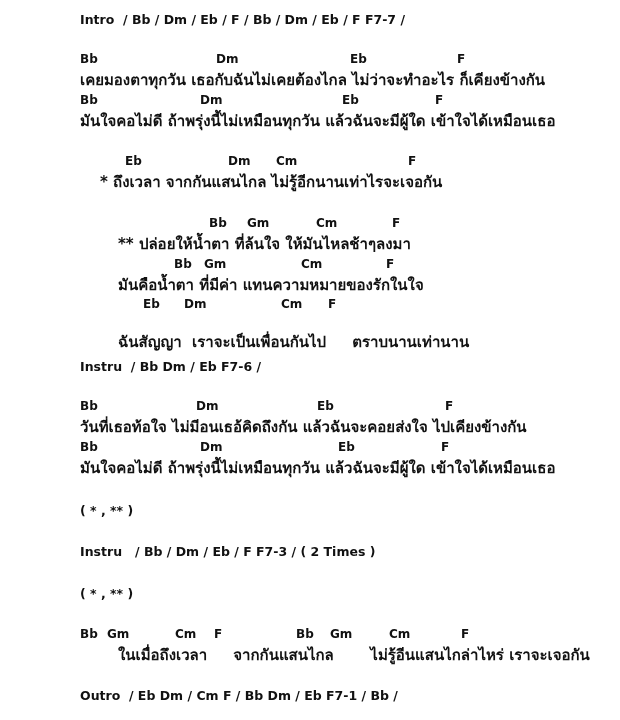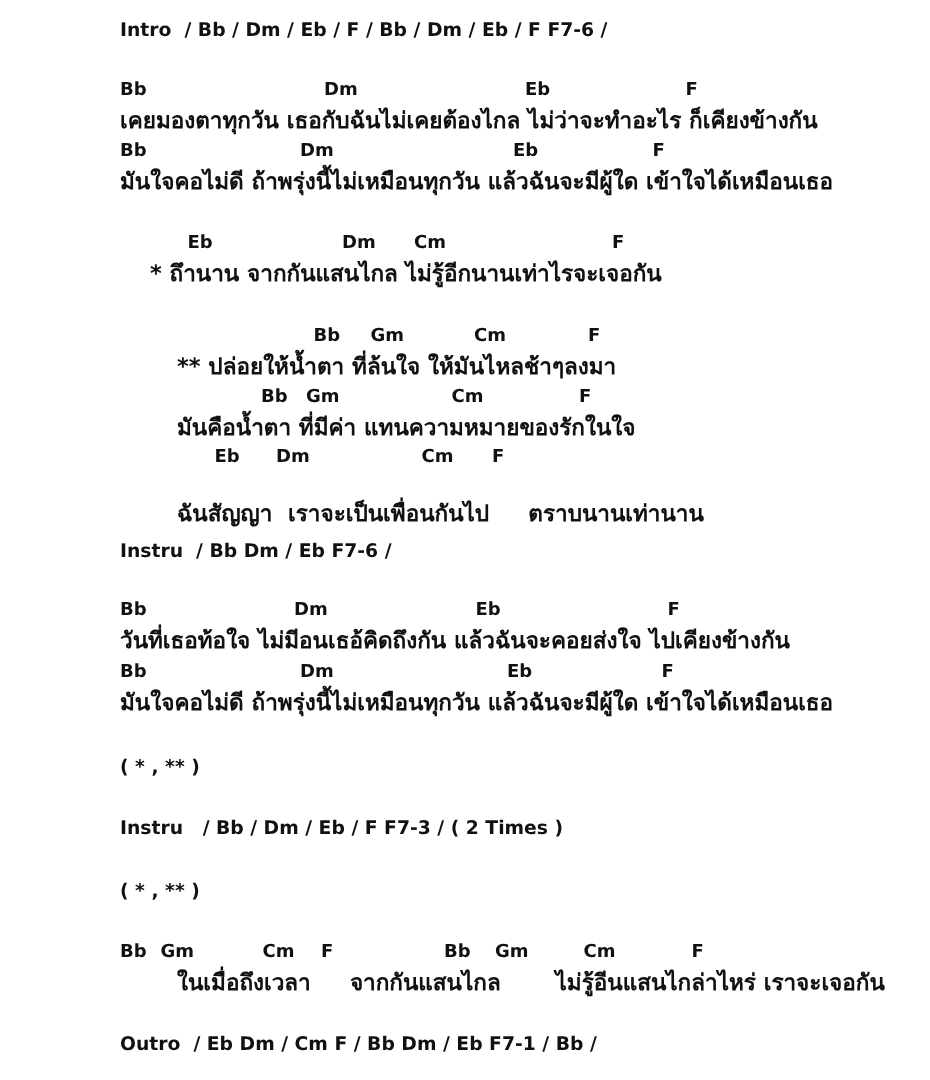--- a/index.html
+++ b/index.html
@@ -6,42 +6,42 @@
   body { width: 620px; height: 720px; position: relative; overflow: hidden;
          font-family: "DejaVu Sans", "Liberation Sans", sans-serif; color: #111111; }
   .ln { position: absolute; white-space: pre; font-size: 13px; line-height: 16px; }
   .lyric { font-weight: bold; font-size: 15px; text-align: right; }
   .section { font-weight: bold; font-size: 12.5px; }
   .c { position: absolute; font-weight: bold; font-size: 12px; white-space: pre; }
 </style>
 </head>
 <body>
 
-<div class="ln section" style="left:80px; top:12px;">Intro  / Bb / Dm / Eb / F / Bb / Dm / Eb / F F7-6 /</div>
+<div class="ln section" style="left:80px; top:12px;">Intro  / Bb / Dm / Eb / F / Bb / Dm / Eb / F F7-7 /</div>
 
 <div>
   <span class="c" style="left:80px; top:52px;">Bb</span>
   <span class="c" style="left:216px; top:52px;">Dm</span>
   <span class="c" style="left:350px; top:52px;">Eb</span>
   <span class="c" style="left:457px; top:52px;">F</span>
   <div class="ln lyric" style="left:80px; top:72px;">เคยมองตาทุกวัน เธอกับฉันไม่เคยต้องไกล ไม่ว่าจะทำอะไร ก็เคียงข้างกัน</div>
 
   <span class="c" style="left:80px; top:93px;">Bb</span>
   <span class="c" style="left:200px; top:93px;">Dm</span>
   <span class="c" style="left:342px; top:93px;">Eb</span>
   <span class="c" style="left:435px; top:93px;">F</span>
   <div class="ln lyric" style="left:80px; top:113px;">มันใจคอไม่ดี ถ้าพรุ่งนี้ไม่เหมือนทุกวัน แล้วฉันจะมีผู้ใด เข้าใจได้เหมือนเธอ</div>
 </div>
 
 <div>
   <span class="c" style="left:125px; top:154px;">Eb</span>
   <span class="c" style="left:228px; top:154px;">Dm</span>
   <span class="c" style="left:276px; top:154px;">Cm</span>
   <span class="c" style="left:408px; top:154px;">F</span>
-  <div class="ln lyric" style="left:100px; top:174px;">* ถึานาน จากกันแสนไกล ไม่รู้อีกนานเท่าไรจะเจอกัน</div>
+  <div class="ln lyric" style="left:100px; top:174px;">* ถึงเวลา จากกันแสนไกล ไม่รู้อีกนานเท่าไรจะเจอกัน</div>
 </div>
 
 <div>
   <span class="c" style="left:209px; top:216px;">Bb</span>
   <span class="c" style="left:247px; top:216px;">Gm</span>
   <span class="c" style="left:316px; top:216px;">Cm</span>
   <span class="c" style="left:392px; top:216px;">F</span>
   <div class="ln lyric" style="left:118px; top:236px;">** ปล่อยให้น้ำตา ที่ล้นใจ ให้มันไหลช้าๆลงมา</div>
 
   <span class="c" style="left:174px; top:257px;">Bb</span>

